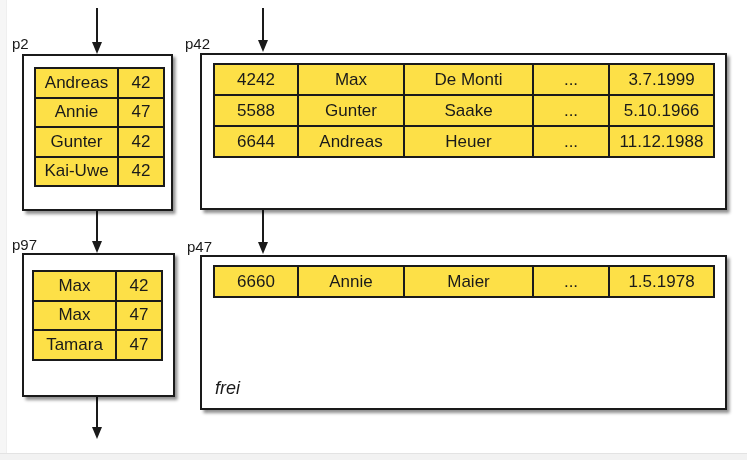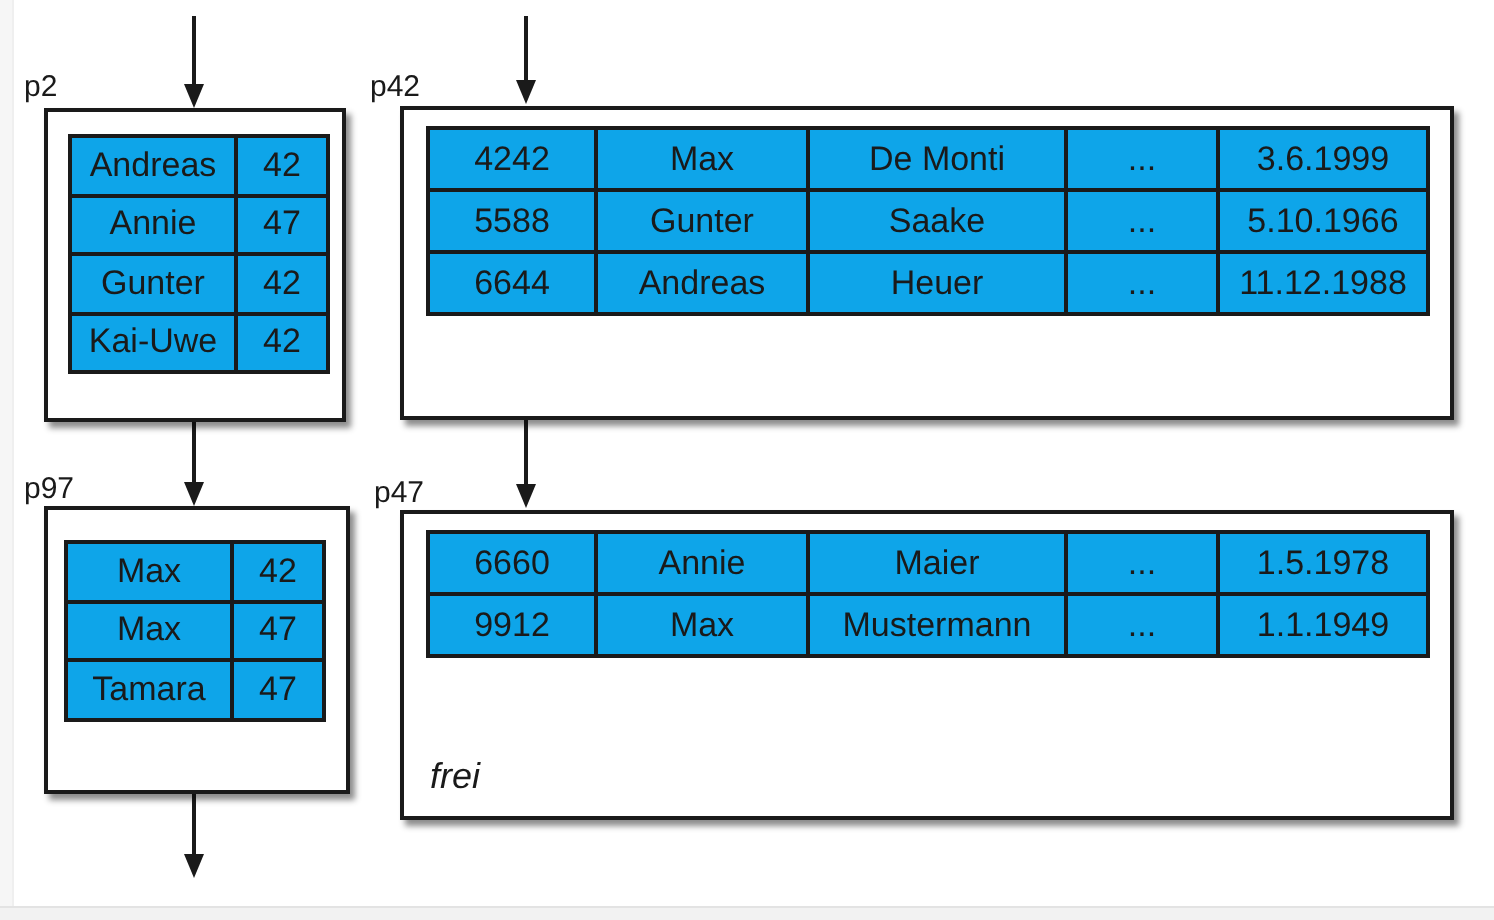--- a/index.html
+++ b/index.html
@@ -37,21 +37,21 @@
     box-shadow: 2.5px 3px 3px rgba(0,0,0,0.45);
   }
 
   table.page-table {
     position: absolute;
     border-collapse: collapse;
     table-layout: fixed;
   }
   table.page-table td {
     border: 2px solid #1a1a1a;
-    background: #0ea5e9;
+    background: #fde047;
     text-align: center;
     vertical-align: middle;
     font-size: 17px;
     padding: 0 4px;
     white-space: nowrap;
     overflow: hidden;
   }
   table.small td { height: 27.5px; }
   table.big td   { height: 29px; }
 
@@ -140,21 +140,21 @@
           <col style="width:129px">
           <col style="width:76px">
           <col style="width:105px">
         </colgroup>
       <tbody>
           <tr>
         <td>4242</td>
         <td>Max</td>
         <td>De Monti</td>
         <td>...</td>
-        <td>3.6.1999</td>
+        <td>3.7.1999</td>
       </tr>
       <tr>
         <td>5588</td>
         <td>Gunter</td>
         <td>Saake</td>
         <td>...</td>
         <td>5.10.1966</td>
       </tr>
       <tr>
         <td>6644</td>
@@ -202,25 +202,18 @@
           <col style="width:105px">
         </colgroup>
       <tbody>
           <tr>
         <td>6660</td>
         <td>Annie</td>
         <td>Maier</td>
         <td>...</td>
         <td>1.5.1978</td>
       </tr>
-      <tr>
-        <td>9912</td>
-        <td>Max</td>
-        <td>Mustermann</td>
-        <td>...</td>
-        <td>1.1.1949</td>
-      </tr>
     </tbody>
       </table>
     <div class="free-label" style="left:13px; top:121px;">frei</div>
   </div>
 
 </div>
 
 </body></html>

